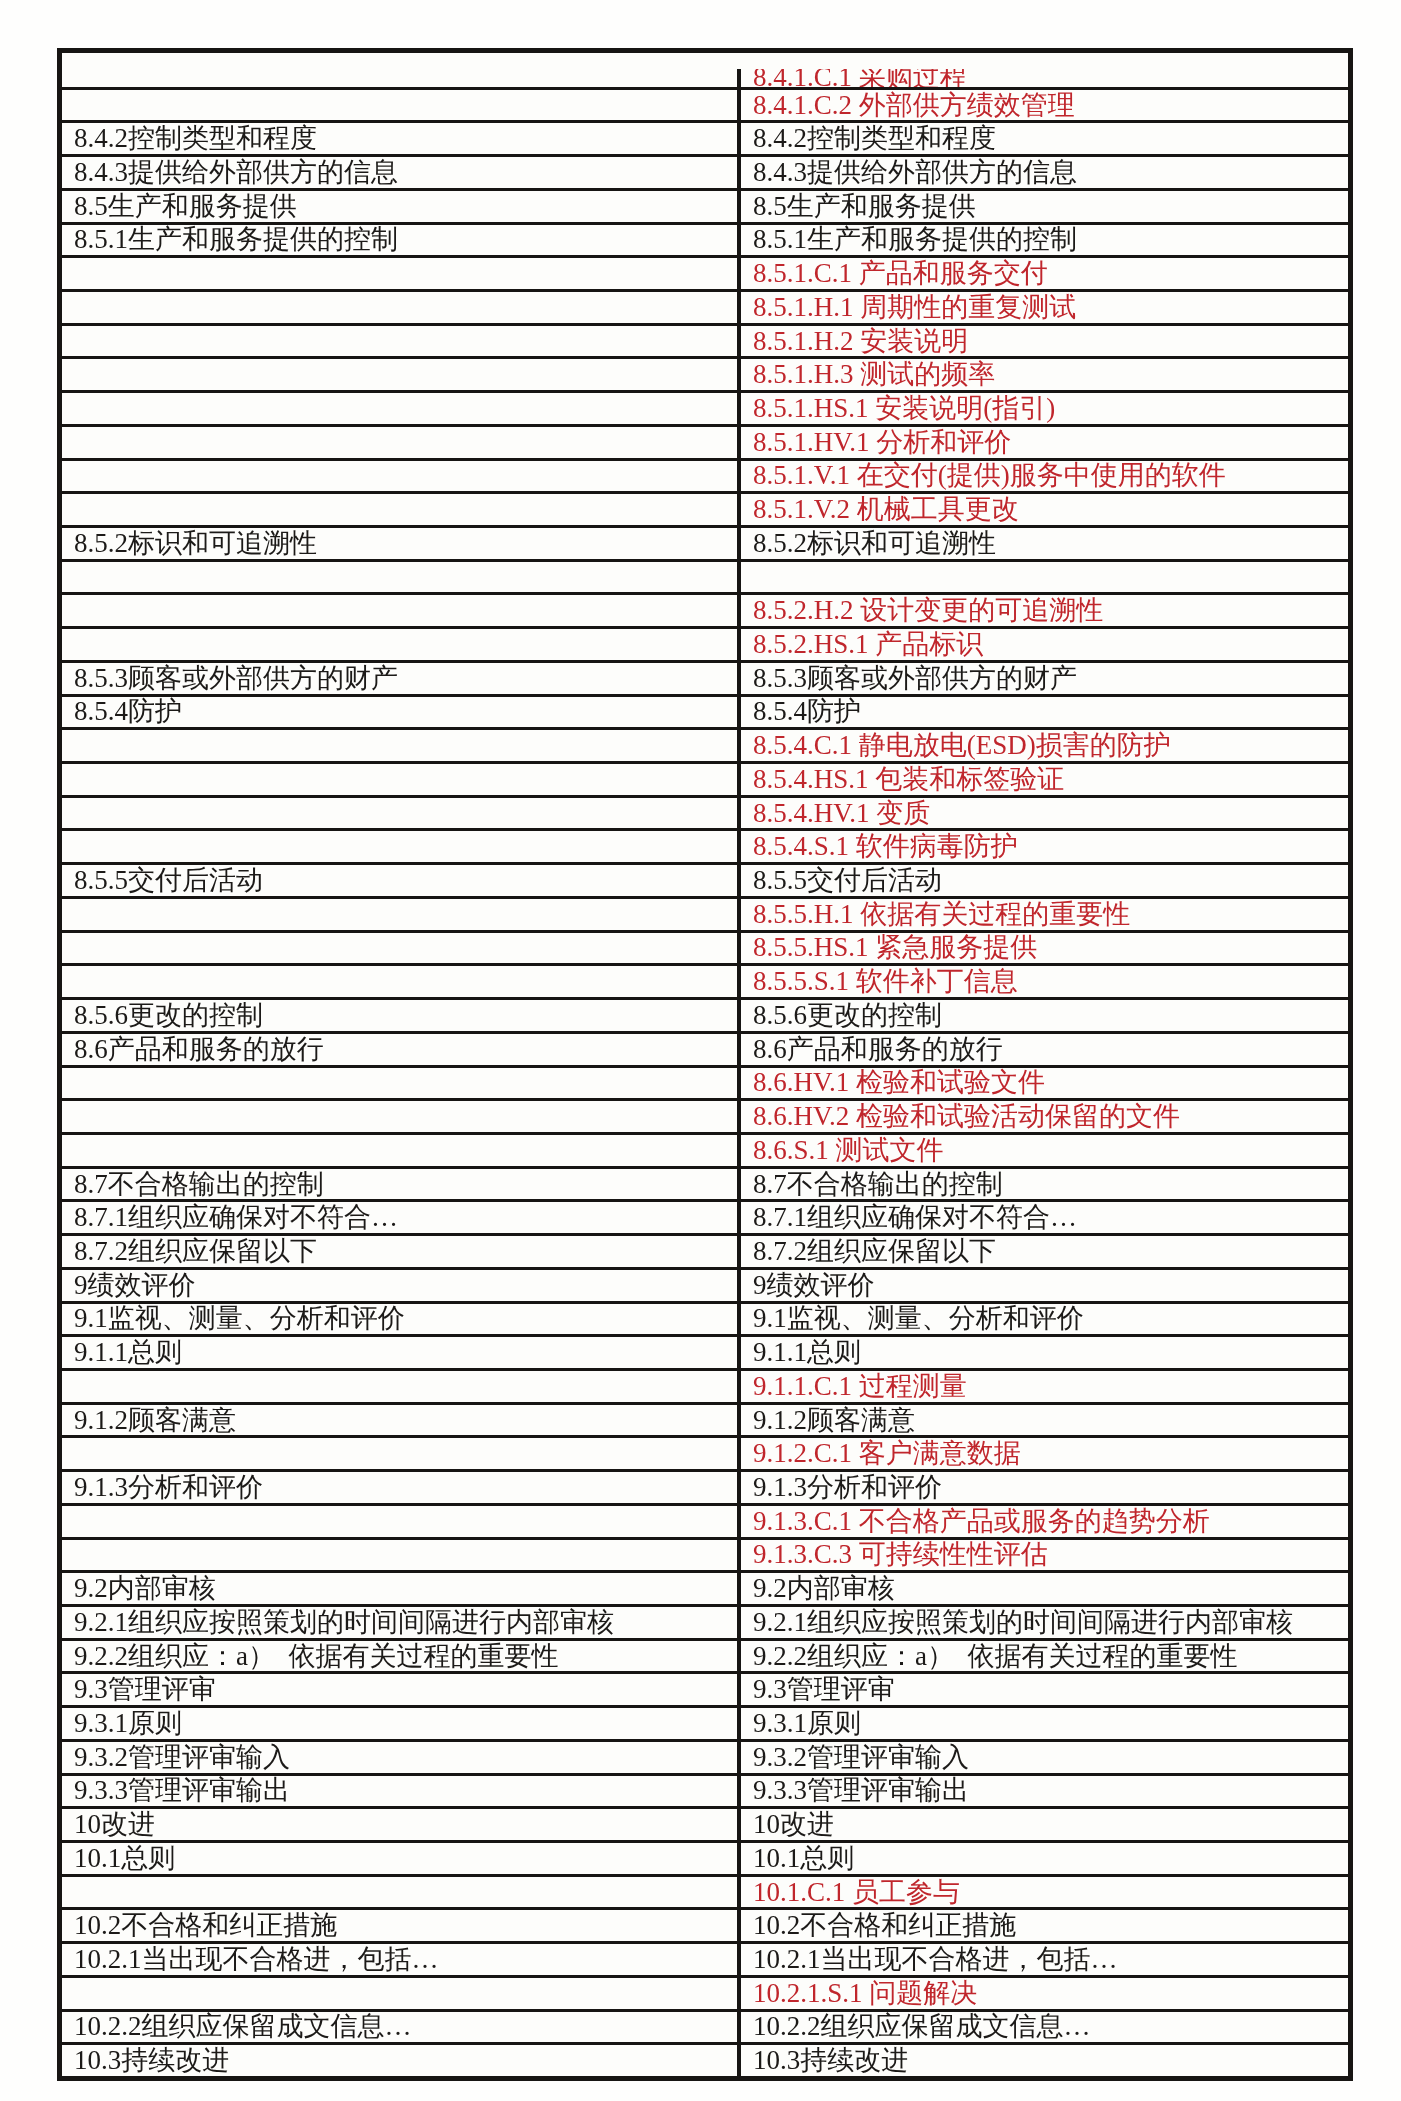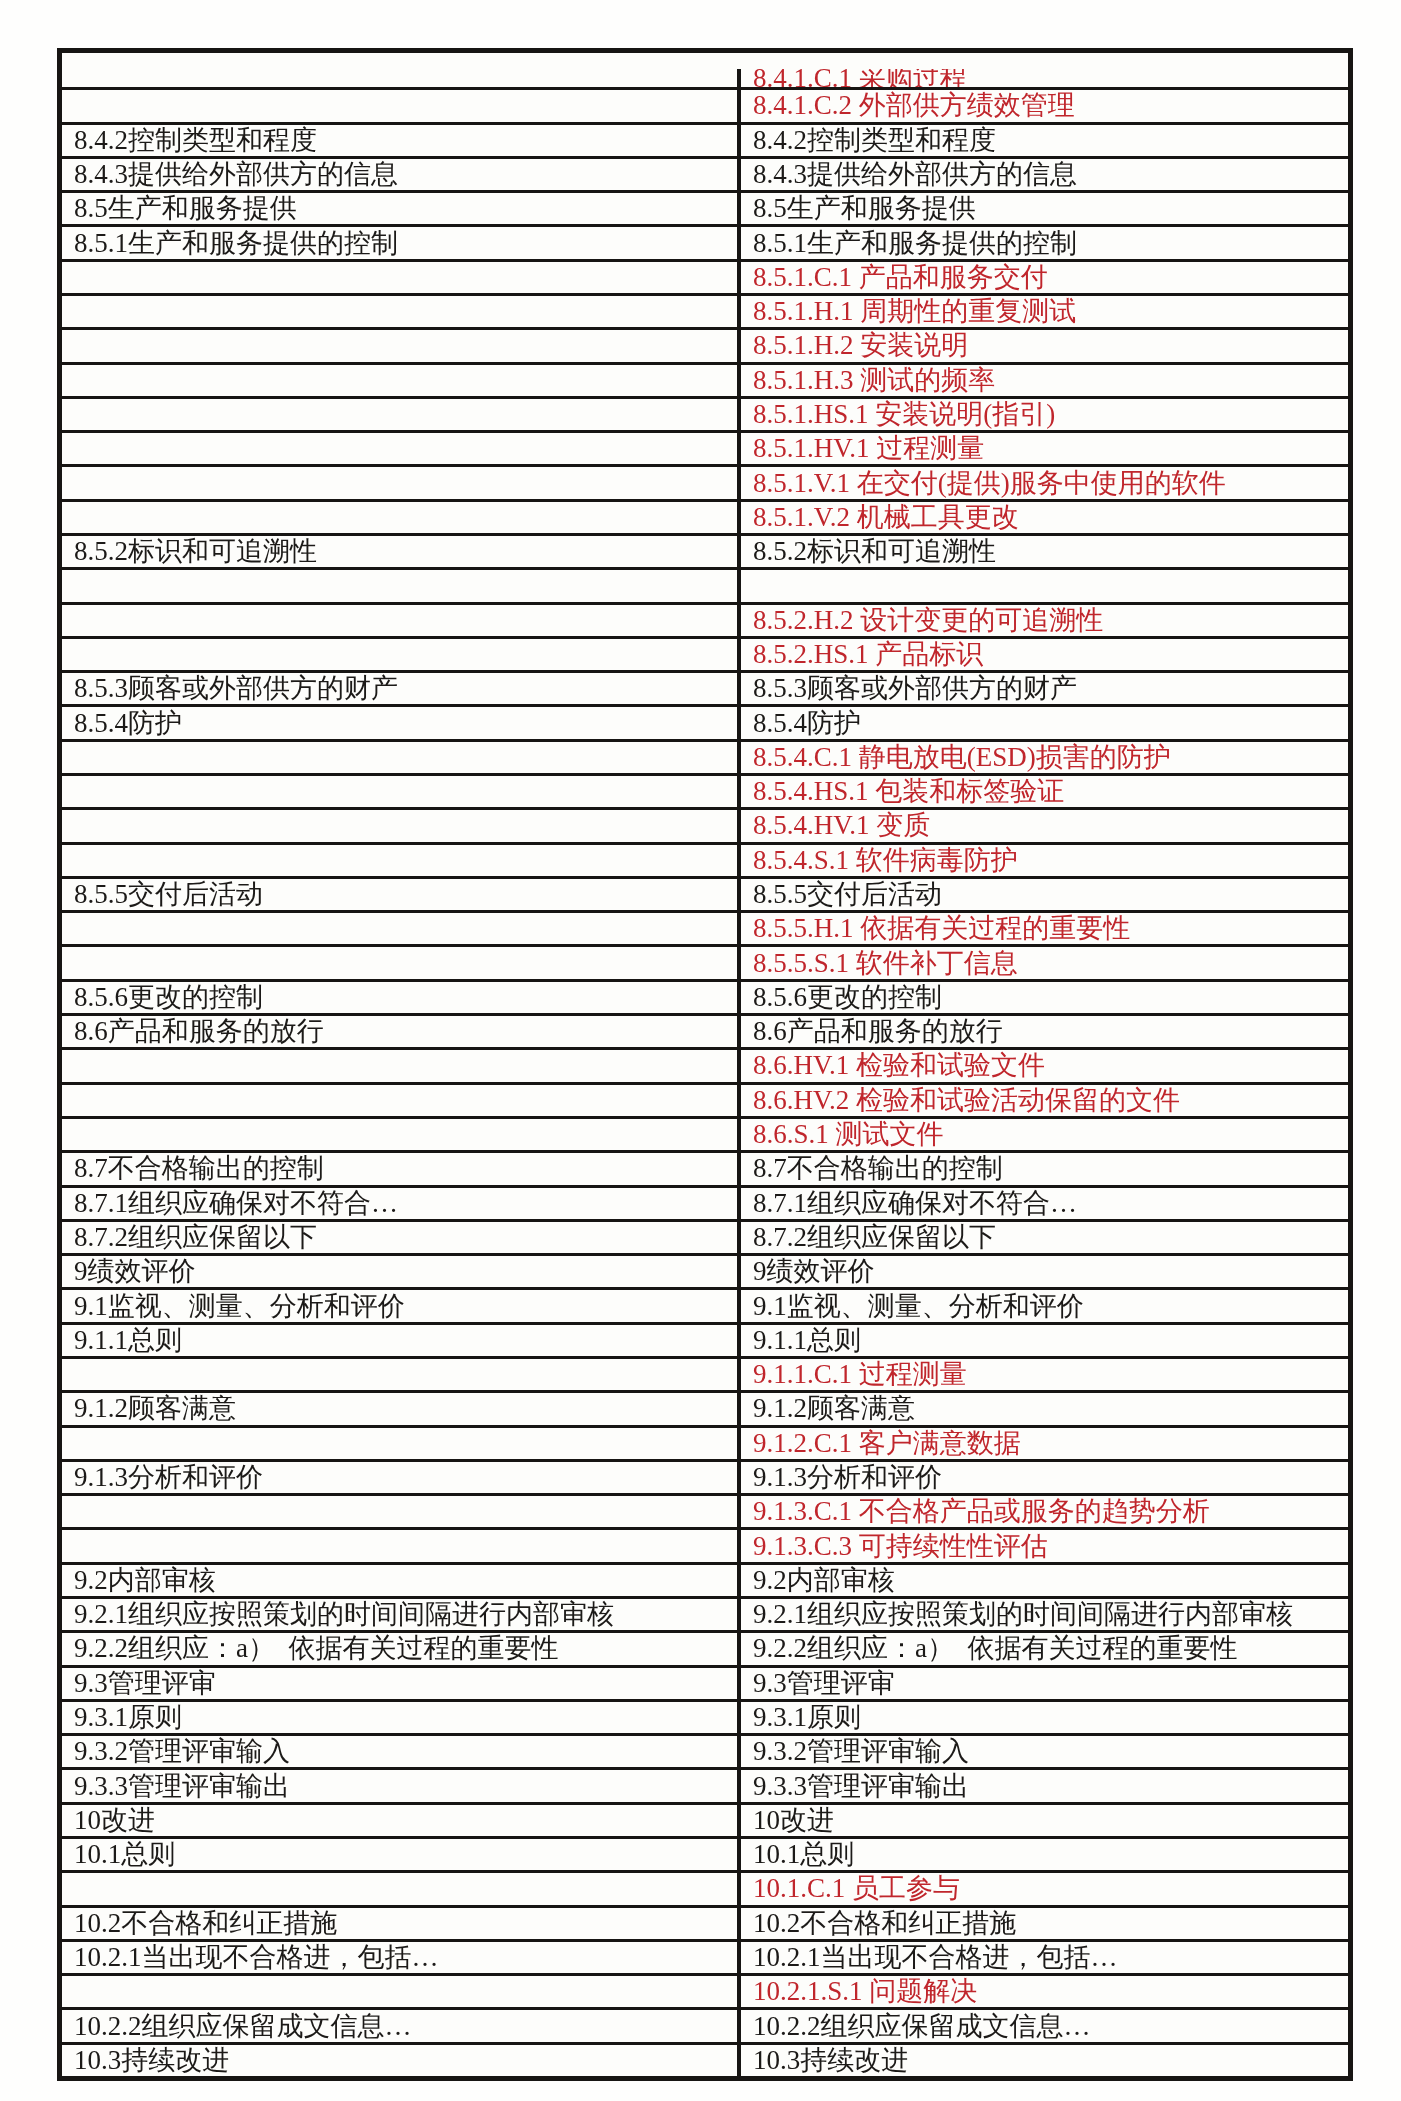--- a/index.html
+++ b/index.html
@@ -78,21 +78,21 @@
       <div class="row">
         <div class="cell left"></div>
         <div class="cell right red">8.5.1.H.3 测试的频率</div>
       </div>
       <div class="row">
         <div class="cell left"></div>
         <div class="cell right red">8.5.1.HS.1 安装说明(指引)</div>
       </div>
       <div class="row">
         <div class="cell left"></div>
-        <div class="cell right red">8.5.1.HV.1 过程测量</div>
+        <div class="cell right red">8.5.1.HV.1 分析和评价</div>
       </div>
       <div class="row">
         <div class="cell left"></div>
         <div class="cell right red">8.5.1.V.1 在交付(提供)服务中使用的软件</div>
       </div>
       <div class="row">
         <div class="cell left"></div>
         <div class="cell right red">8.5.1.V.2 机械工具更改</div>
       </div>
       <div class="row">
@@ -134,20 +134,24 @@
         <div class="cell left"></div>
         <div class="cell right red">8.5.4.S.1 软件病毒防护</div>
       </div>
       <div class="row">
         <div class="cell left">8.5.5交付后活动</div>
         <div class="cell right">8.5.5交付后活动</div>
       </div>
       <div class="row">
         <div class="cell left"></div>
         <div class="cell right red">8.5.5.H.1 依据有关过程的重要性</div>
+      </div>
+      <div class="row">
+        <div class="cell left"></div>
+        <div class="cell right red">8.5.5.HS.1 紧急服务提供</div>
       </div>
       <div class="row">
         <div class="cell left"></div>
         <div class="cell right red">8.5.5.S.1 软件补丁信息</div>
       </div>
       <div class="row">
         <div class="cell left">8.5.6更改的控制</div>
         <div class="cell right">8.5.6更改的控制</div>
       </div>
       <div class="row">

